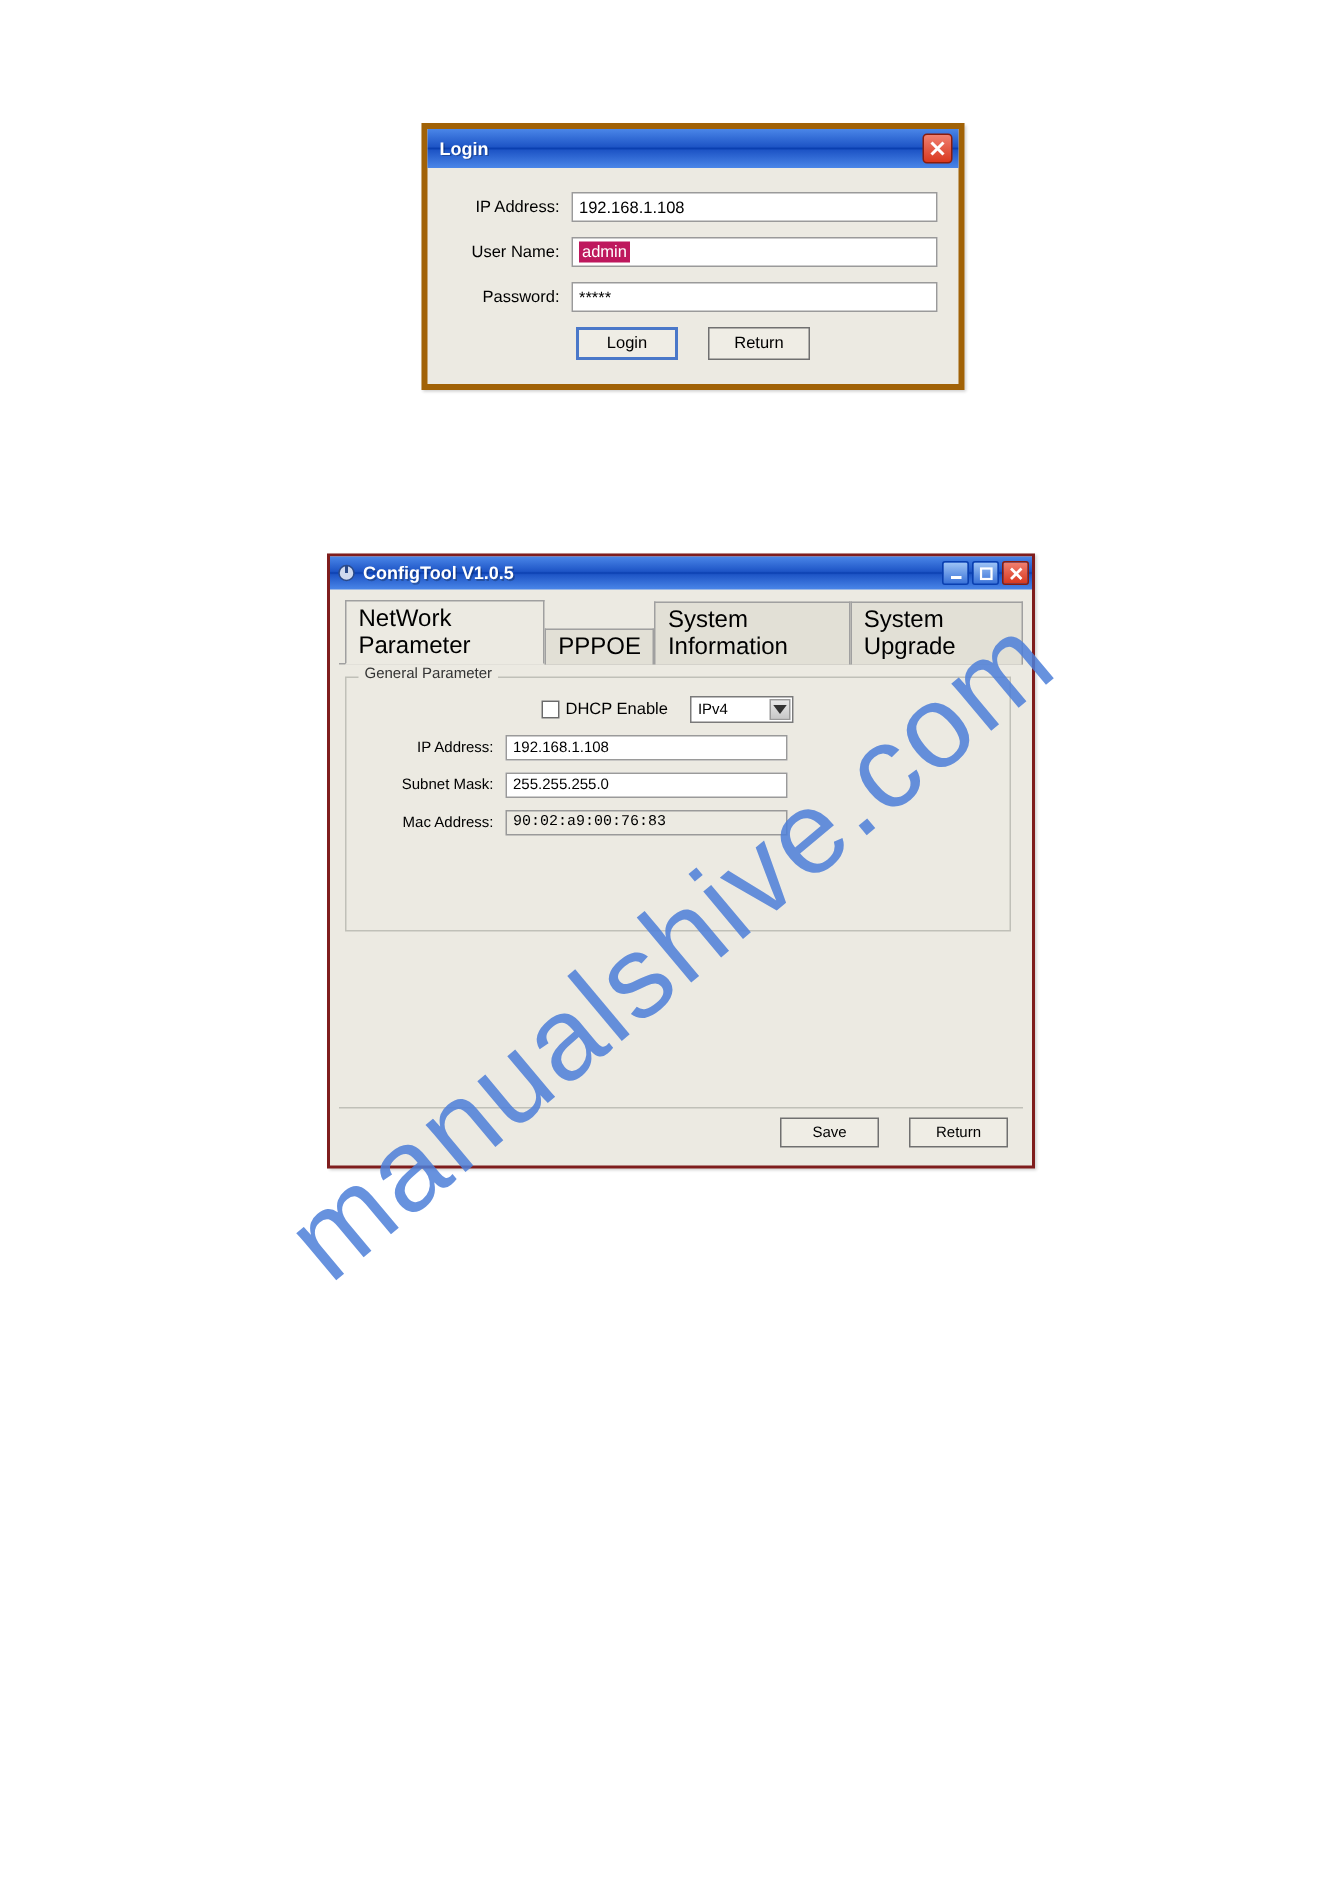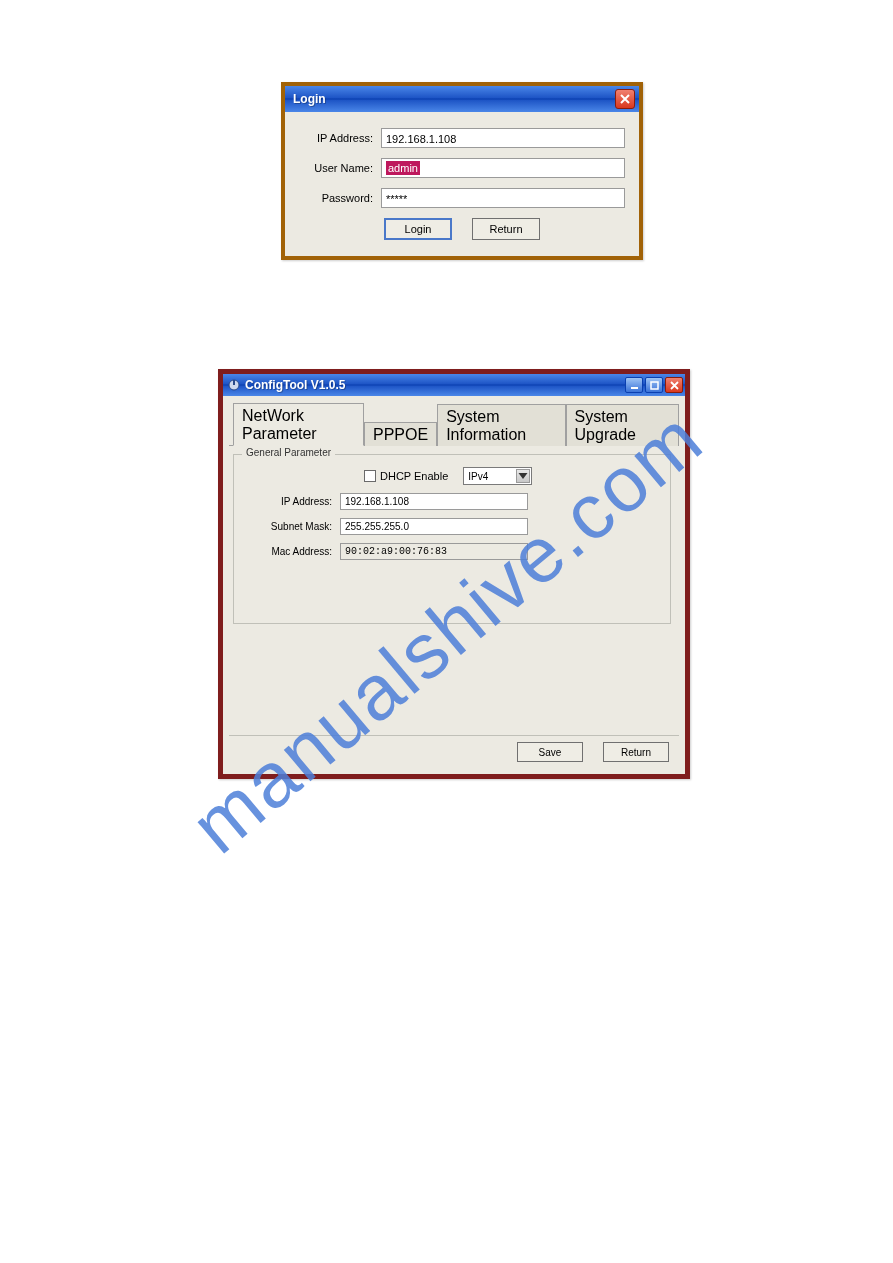--- a/index.html
+++ b/index.html
@@ -83,21 +83,21 @@
     font-family: inherit;
     cursor: pointer;
   }
   .login-btn.primary { border: 2px solid #4a78c9; }
 
   
   .config-window {
     position: absolute;
     left: 218px; top: 369px;
     width: 472px; height: 410px;
-    border: 5px solid #7f1d1d;
+    border: 2px solid #7f1d1d;
     background: #eceae2;
     box-shadow: 1px 1px 2px rgba(0,0,0,.2);
   }
   .config-titlebar {
     height: 22px;
     background: linear-gradient(#4a86e8 0%, #1e55c6 45%, #0a3fb0 50%, #1e55c6 55%, #4a86e8 100%);
     display: flex; align-items: center; justify-content: space-between;
     padding: 0 2px 0 4px;
   }
   .config-title-wrap { display: flex; align-items: center; gap: 4px; }

